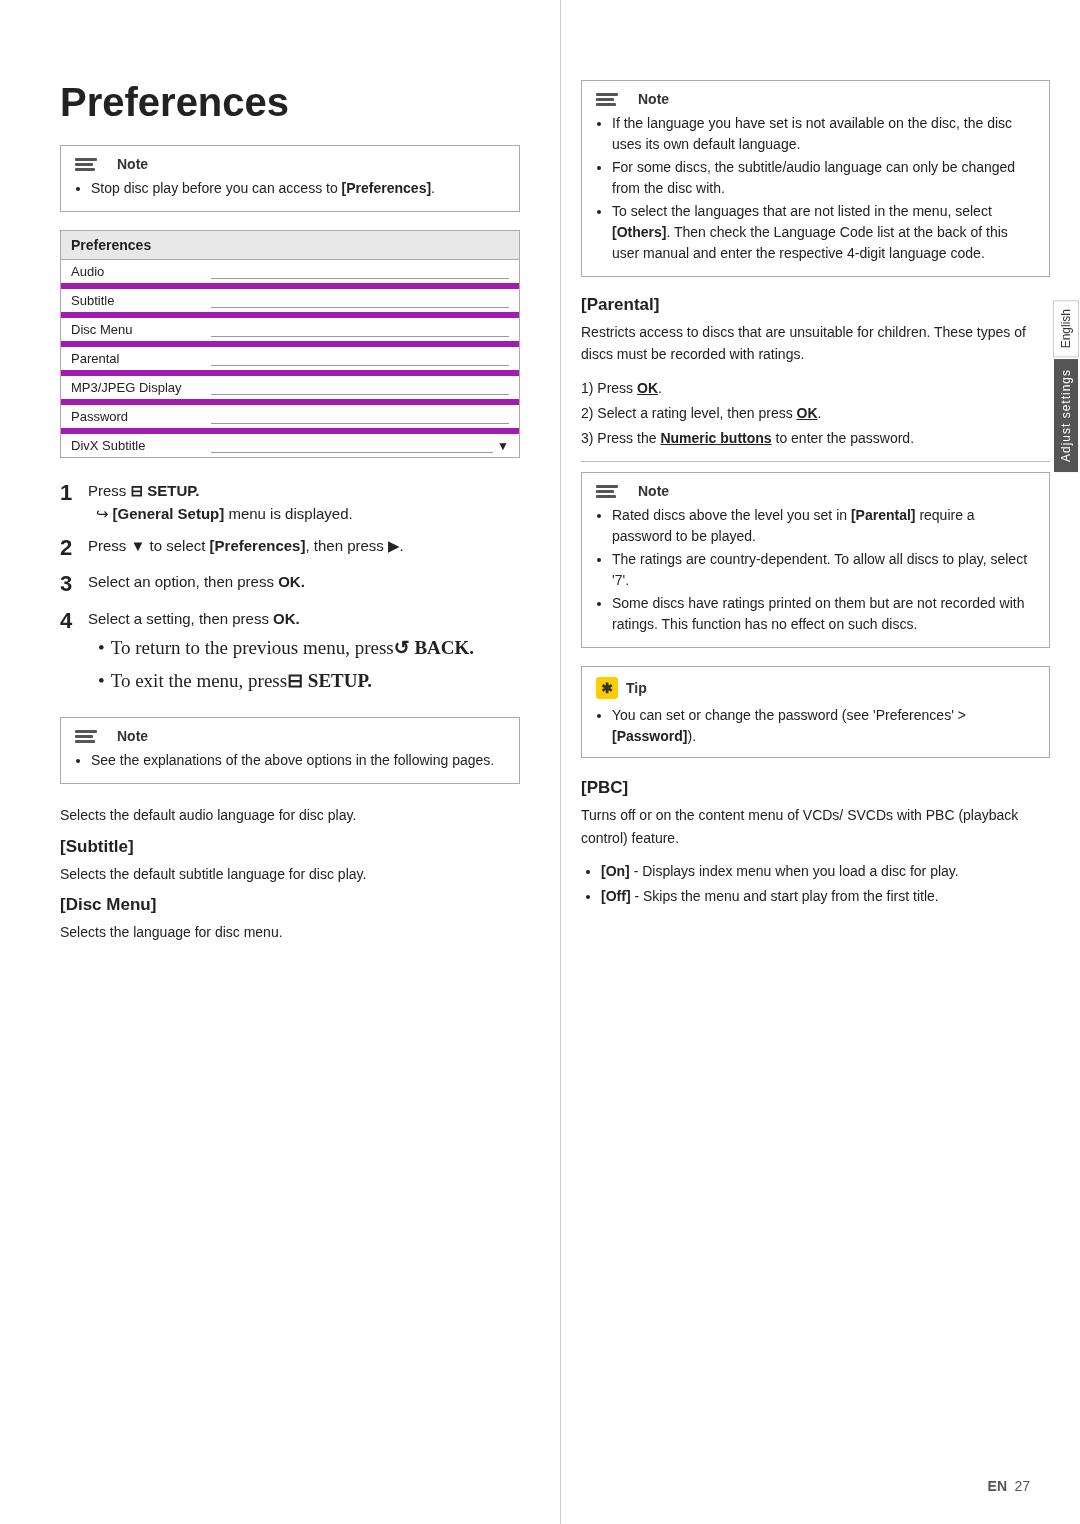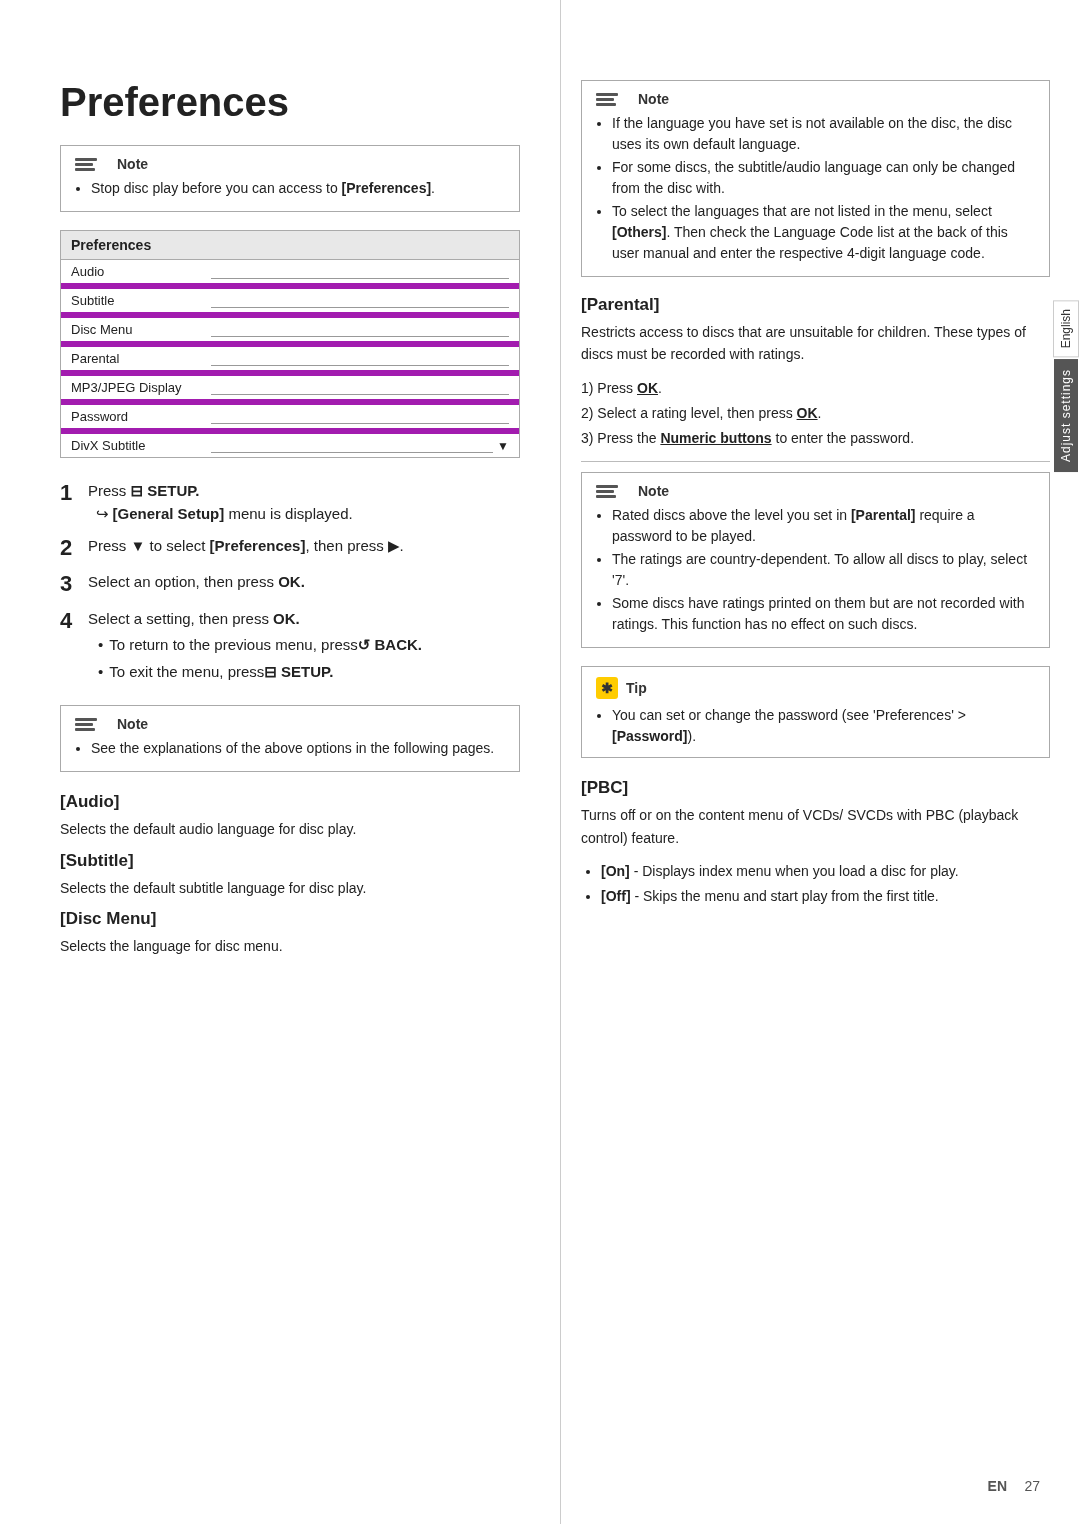--- a/index.html
+++ b/index.html
@@ -244,21 +244,22 @@
     .step-bullet-list {
       list-style: none;
       padding-left: 10px;
       margin-top: 4px;
     }
 
     .step-bullet-list li {
       display: flex;
       align-items: flex-start;
       margin-bottom: 4px;
-      font-size: 15px;
+      font-size: 19px;
+      font-family: Liberation Serif, serif;
     }
 
     .step-bullet-list li::before {
       content: "•";
       margin-right: 6px;
       flex-shrink: 0;
     }
 
     .bold { font-weight: bold; }
     .underline { text-decoration: underline; }
@@ -287,21 +288,21 @@
 
     .divider {
       border: none;
       border-top: 1px solid #bbb;
       margin: 10px 0;
     }
 
     .page-number {
       position: absolute;
       bottom: 30px;
-      right: 40px;
+      right: 50px;
       font-size: 14px;
       color: #555;
     }
 
     .en-label {
       position: absolute;
       bottom: 30px;
       right: 73px;
       font-size: 14px;
       color: #555;
@@ -411,21 +412,20 @@
             <span></span>
         </div>
         <span class="note-label">Note</span>
       </div>
       <ul>
         <li>See the explanations of the above options in the following pages.</li>
       </ul>
     </div>
 
     <div style="margin-top:20px;">
-      <div class="section-heading">[Audio]</div>
       <div class="section-para">Selects the default audio language for disc play.</div>
     </div>
 
     <div style="margin-top:10px;">
       <div class="section-heading">[Subtitle]</div>
       <div class="section-para">Selects the default subtitle language for disc play.</div>
     </div>
 
     <div style="margin-top:10px;">
       <div class="section-heading">[Disc Menu]</div>

